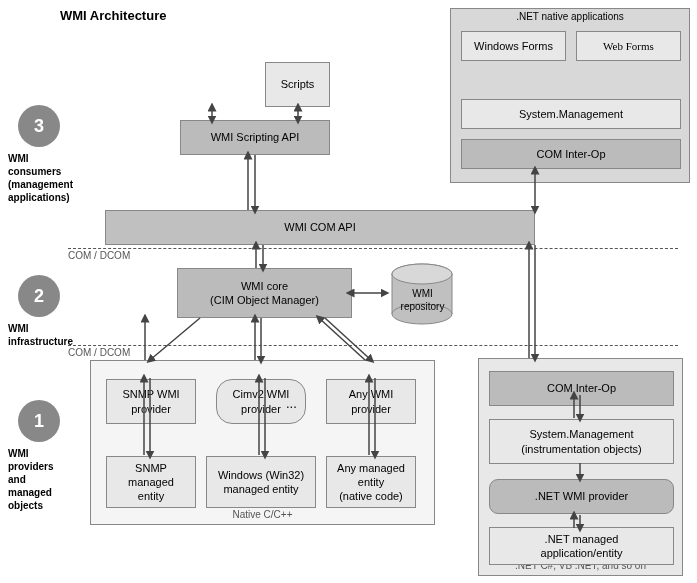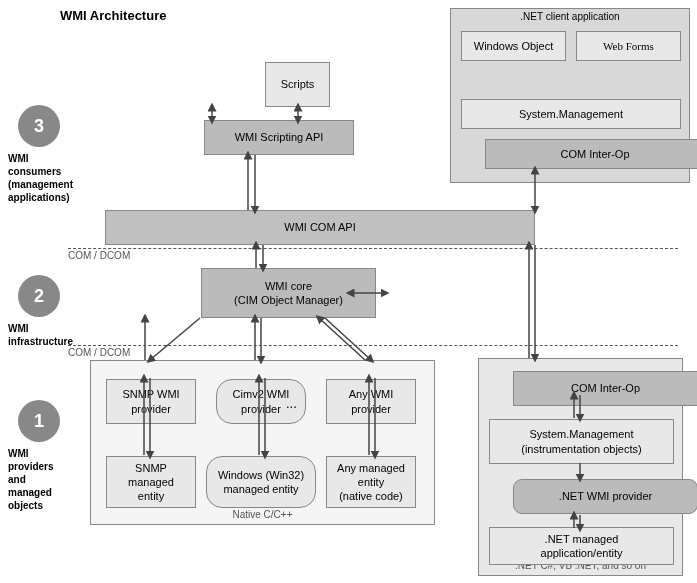--- a/index.html
+++ b/index.html
@@ -56,21 +56,20 @@
       justify-content: center;
       text-align: center;
       padding: 3px;
       line-height: 1.3;
     }
     .box.light-gray {
       background: #e8e8e8;
     }
     .box.dark-gray {
       background: #bbb;
-      margin-left: 24px;
     }
     .box.large-gray {
       background: #c0c0c0;
     }
     
     .dashed-line {
       position: absolute;
       border-top: 1px dashed #555;
       width: 100%;
     }
@@ -124,42 +123,53 @@
     <strong>WMI providers<br>and<br>managed<br>objects</strong>
   </div>
 
   <div class="dashed-line" style="top:248px;left:68px;width:610px;"></div>
   <div class="dashed-label" style="top:250px;left:68px;">COM / DCOM</div>
 
   <div class="dashed-line" style="top:345px;left:68px;width:610px;"></div>
   <div class="dashed-label" style="top:347px;left:68px;">COM / DCOM</div>
 
   <div style="position:absolute;left:450px;top:8px;width:240px;height:175px;border:1px solid #888;background:#d8d8d8;">
-    <div style="position:absolute;top:2px;left:50%;transform:translateX(-50%);font-size:10px;white-space:nowrap;">.NET client application</div>
-
-    <div class="box light-gray" style="left:10px;top:22px;width:105px;height:30px;position:absolute;">Windows Object</div>
+    <div style="position:absolute;top:2px;left:50%;transform:translateX(-50%);font-size:10px;white-space:nowrap;">.NET native applications</div>
+
+    <div class="box light-gray" style="left:10px;top:22px;width:105px;height:30px;position:absolute;">Windows Forms</div>
 
     <div class="box light-gray" style="left:125px;top:22px;width:105px;height:30px;position:absolute;font-family:Liberation Serif, serif;">Web Forms</div>
 
     <div class="box light-gray" style="left:10px;top:90px;width:220px;height:30px;position:absolute;">System.Management</div>
 
     <div class="box dark-gray" style="left:10px;top:130px;width:220px;height:30px;position:absolute;">COM Inter-Op</div>
   </div>
 
 
   <div class="box light-gray" style="left:265px;top:62px;width:65px;height:45px;position:absolute;text-align:center;">Scripts</div>
 
   <div class="box dark-gray" style="left:180px;top:120px;width:150px;height:35px;position:absolute;">WMI Scripting API</div>
 
   <div class="box large-gray" style="left:105px;top:210px;width:430px;height:35px;position:absolute;">WMI COM API</div>
 
   <div class="box dark-gray" style="left:177px;top:268px;width:175px;height:50px;position:absolute;">
     <span>WMI core<br>(CIM Object Manager)</span>
   </div>
 
+  <div class="cylinder" style="left:385px;top:262px;">
+    <svg width="75" height="65" viewBox="0 0 75 65">
+      <ellipse cx="37" cy="12" rx="30" ry="10" fill="#c0c0c0" stroke="#888" stroke-width="1"></ellipse>
+      <rect x="7" y="12" width="60" height="40" fill="#c0c0c0" stroke="#888" stroke-width="0"></rect>
+      <line x1="7" y1="12" x2="7" y2="52" stroke="#888" stroke-width="1"></line>
+      <line x1="67" y1="12" x2="67" y2="52" stroke="#888" stroke-width="1"></line>
+      <ellipse cx="37" cy="52" rx="30" ry="10" fill="#c0c0c0" stroke="#888" stroke-width="1"></ellipse>
+      <ellipse cx="37" cy="12" rx="30" ry="10" fill="#d8d8d8" stroke="#888" stroke-width="1"></ellipse>
+    </svg>
+    <div style="position:absolute;top:25px;left:5px;width:65px;text-align:center;font-size:10px;line-height:1.3;">WMI<br>repository</div>
+  </div>
 
   <div style="position:absolute;left:90px;top:360px;width:345px;height:165px;border:1px solid #888;background:#f5f5f5;">
     <div style="position:absolute;bottom:4px;left:50%;transform:translateX(-50%);font-size:10px;white-space:nowrap;color:#555;margin-top:20px;">Native C/C++</div>
 
     <div class="box light-gray" style="left:15px;top:18px;width:90px;height:45px;position:absolute;">
       <span>SNMP WMI<br>provider</span>
     </div>
 
     <div class="box light-gray" style="left:125px;top:18px;width:90px;height:45px;position:absolute;border-radius:16px;">
       <span>Cimv2 WMI<br>provider</span>
@@ -168,21 +178,21 @@
     <div class="box light-gray" style="left:235px;top:18px;width:90px;height:45px;position:absolute;">
       <span>Any WMI<br>provider</span>
     </div>
 
     <div style="position:absolute;left:195px;top:35px;font-size:13px;">...</div>
 
     <div class="box light-gray" style="left:15px;top:95px;width:90px;height:52px;position:absolute;">
       <span>SNMP<br>managed<br>entity</span>
     </div>
 
-    <div class="box light-gray" style="left:115px;top:95px;width:110px;height:52px;position:absolute;border-radius:16px;">
+    <div class="box light-gray" style="left:115px;top:95px;width:110px;height:52px;position:absolute;">
       <span>Windows (Win32)<br>managed entity</span>
     </div>
 
     <div class="box light-gray" style="left:235px;top:95px;width:90px;height:52px;position:absolute;">
       <span>Any managed<br>entity<br>(native code)</span>
     </div>
   </div>
 
   <div style="position:absolute;left:478px;top:358px;width:205px;height:218px;border:1px solid #888;background:#e8e8e8;">
     <div style="position:absolute;bottom:4px;left:50%;transform:translateX(-50%);font-size:10px;white-space:nowrap;color:#555;">.NET C#, VB .NET, and so on</div>

